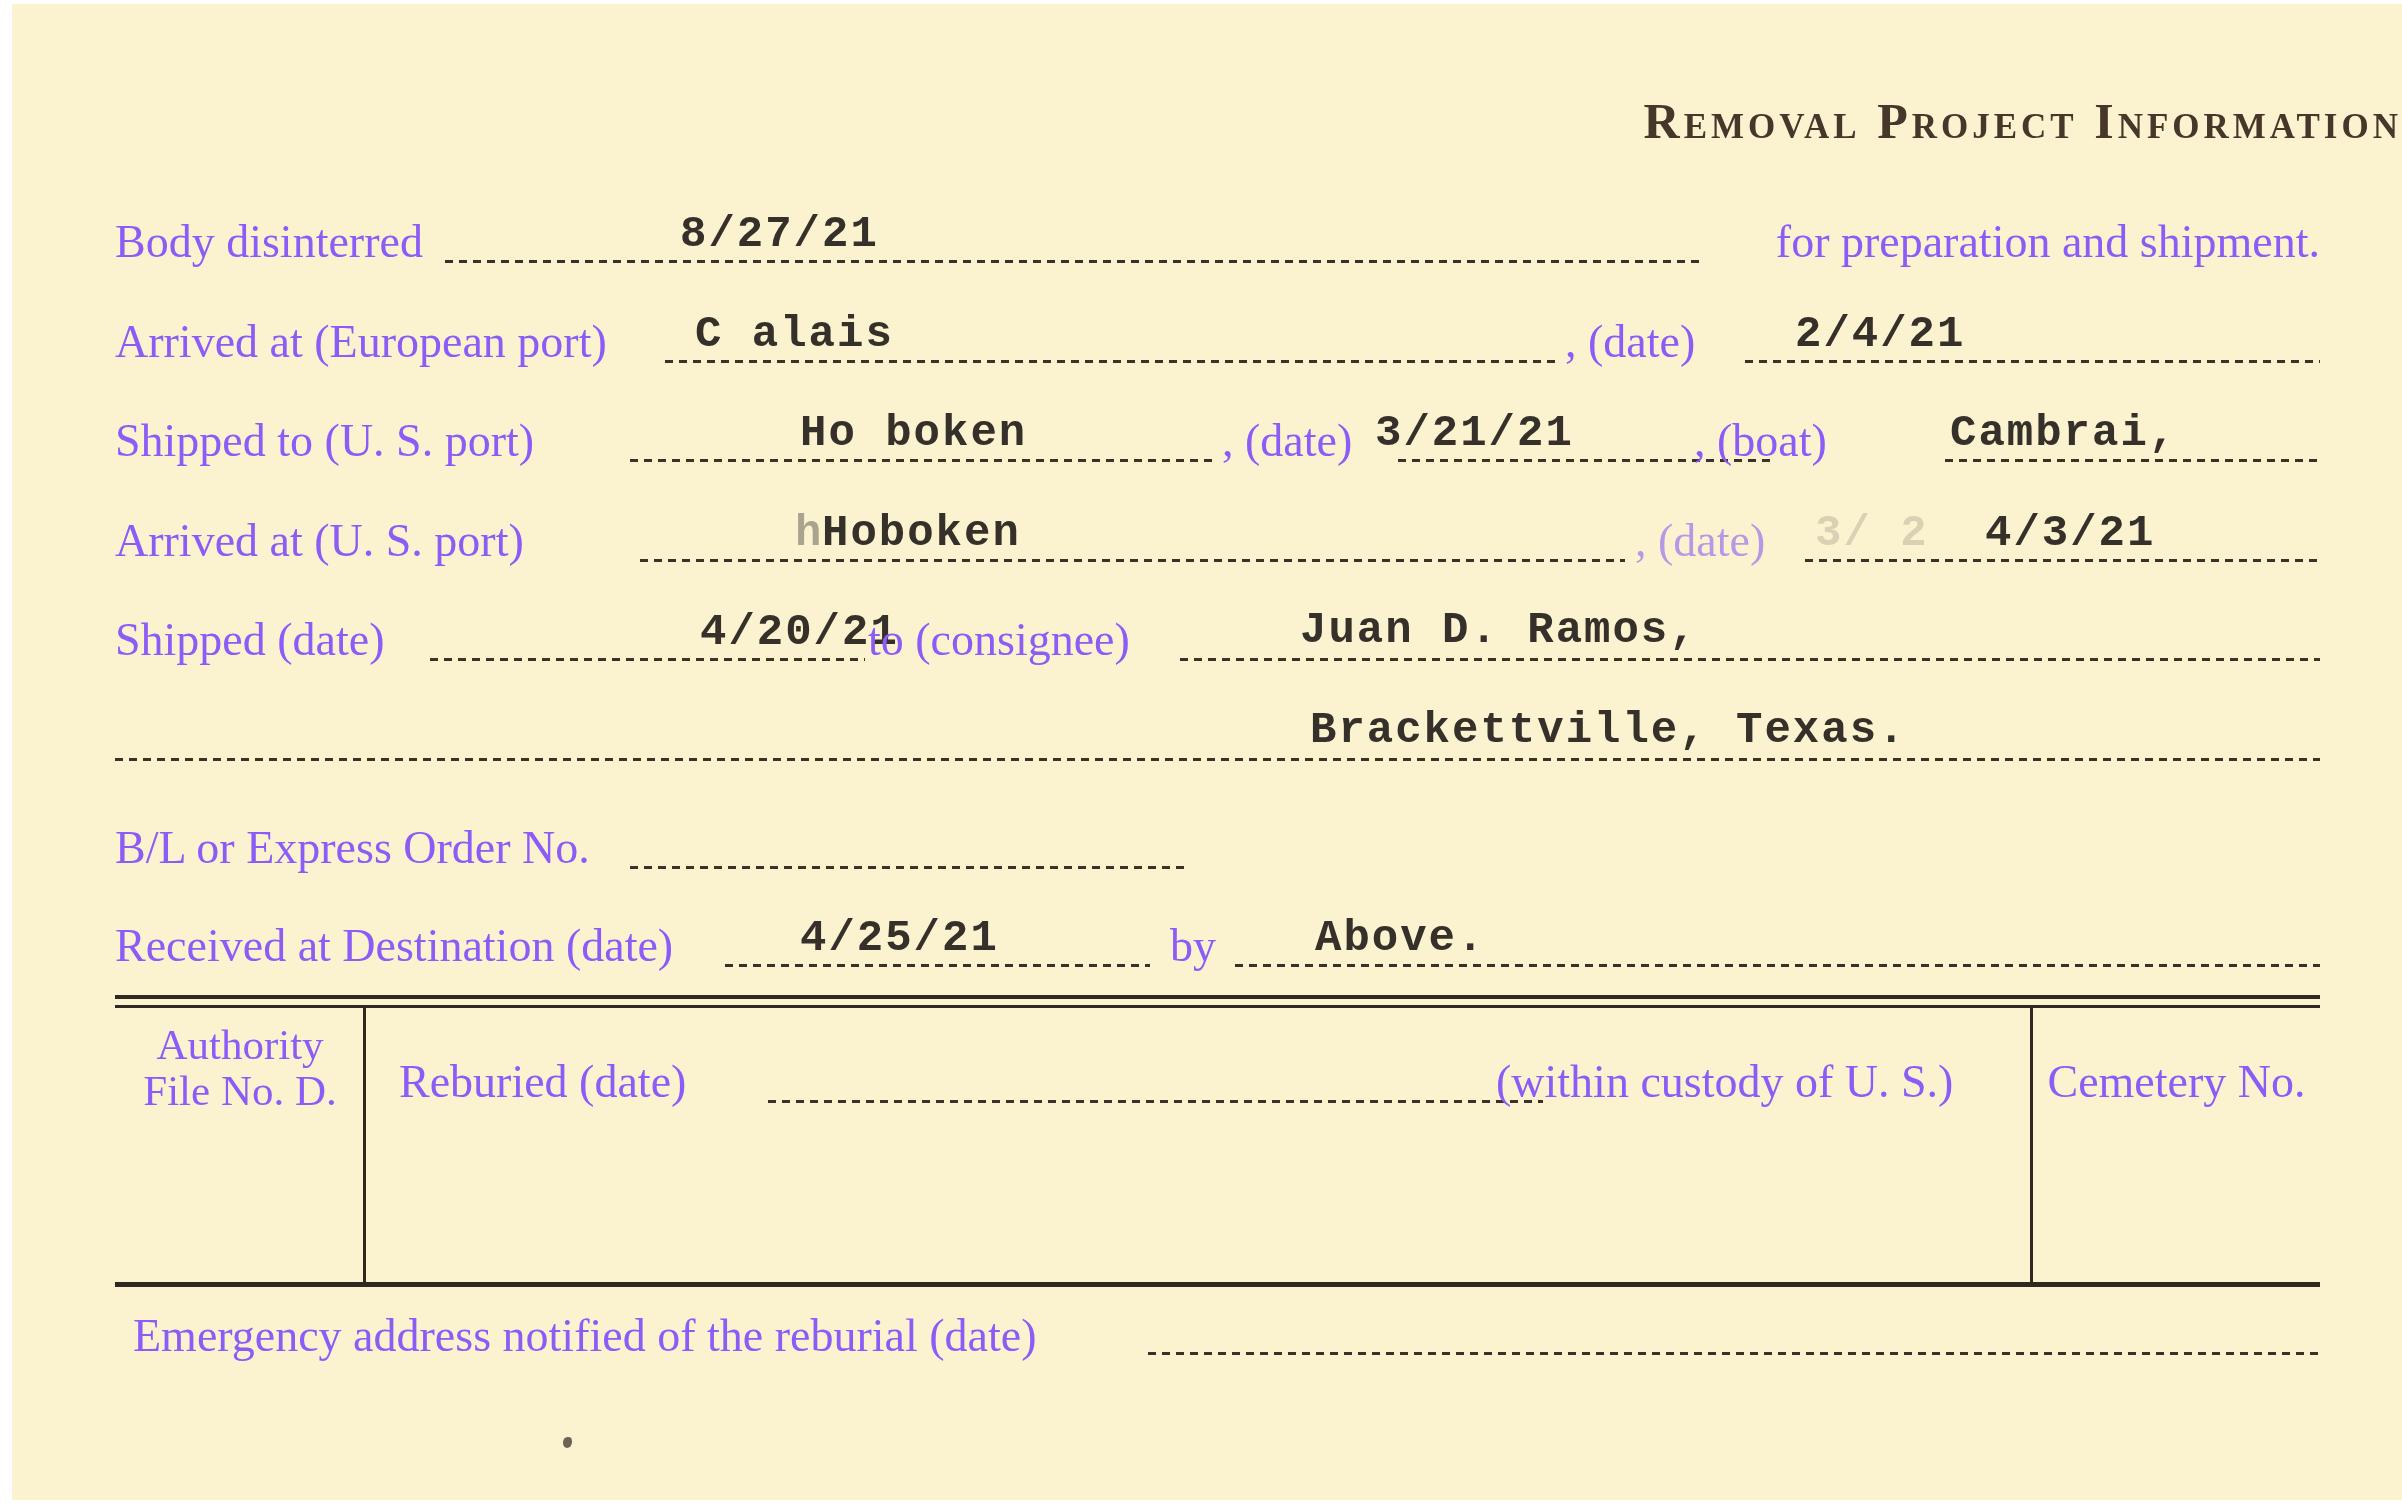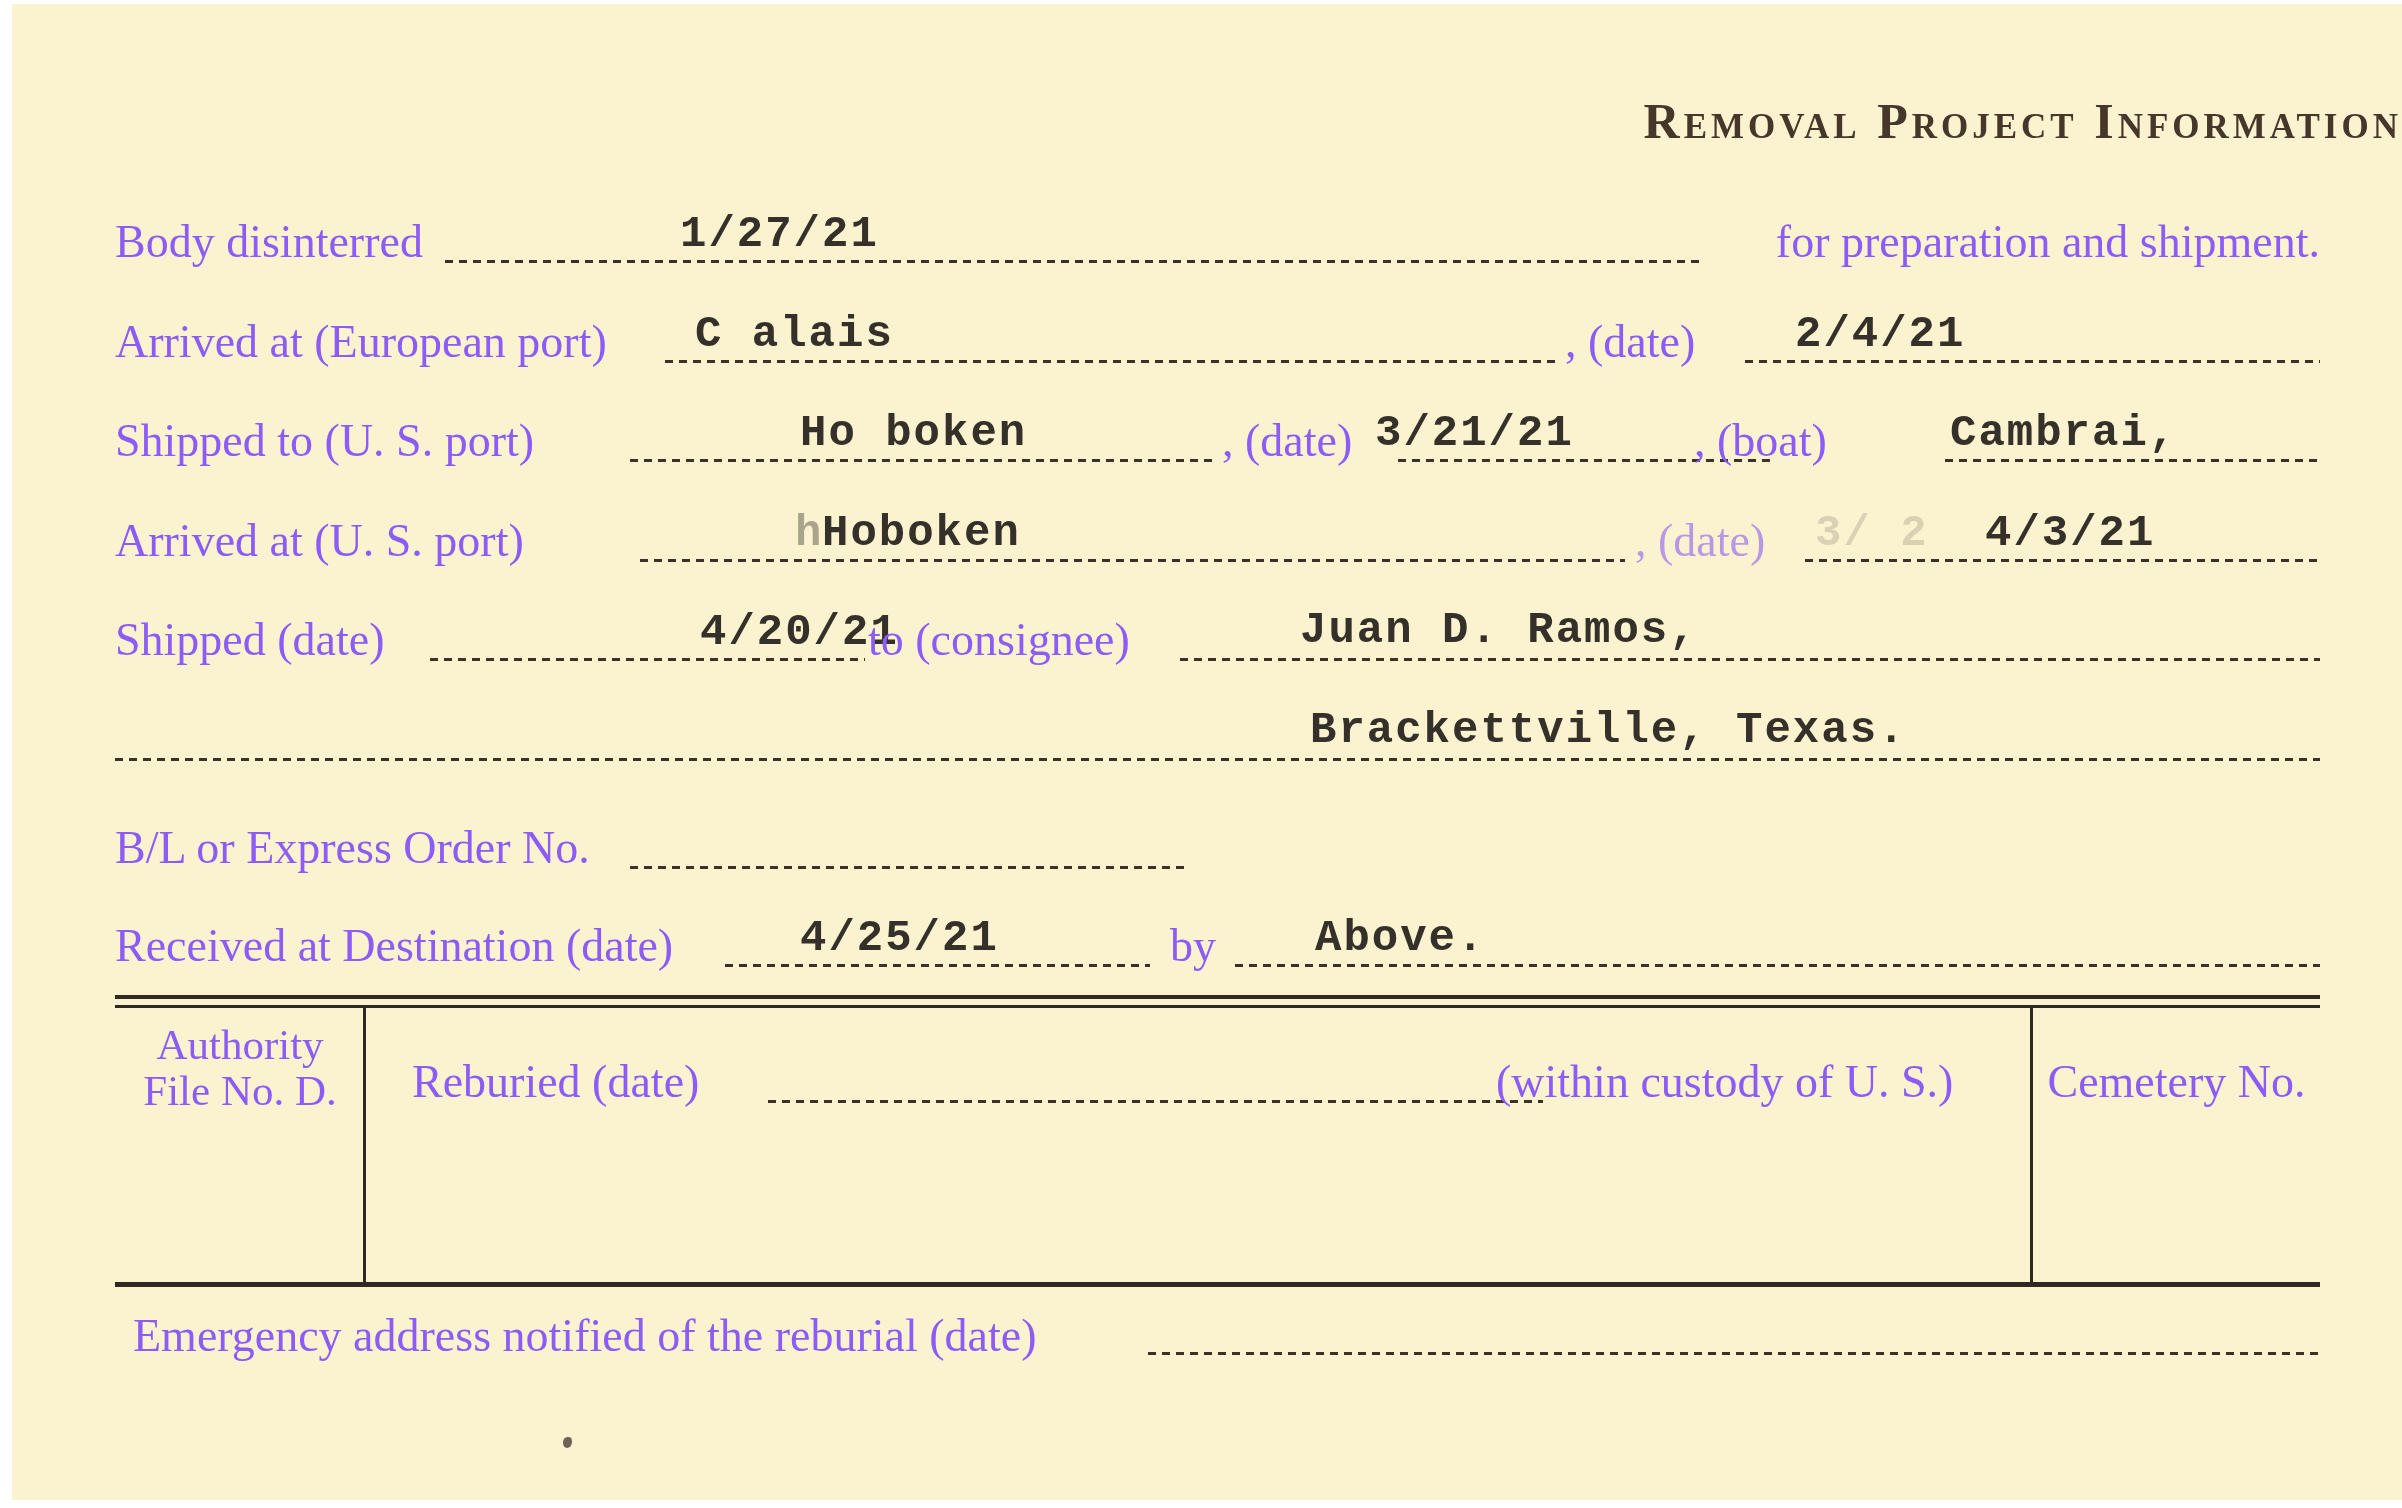--- a/index.html
+++ b/index.html
@@ -43,21 +43,21 @@
 </style>
 </head>
 <body>
 
 <div class="card"></div>
 
 <div class="title">Removal Project Information</div>
 
 <div class="plabel" style="left:115px;top:218px;">Body disinterred</div>
 <div class="dash" style="left:445px;top:260px;width:1260px;"></div>
-<div class="typed" style="left:680px;top:212px;">1/27/21</div>
+<div class="typed" style="left:680px;top:212px;">8/27/21</div>
 <div class="plabel" style="right:82px;top:218px;">for preparation and shipment.</div>
 
 <div class="plabel" style="left:115px;top:318px;">Arrived at (European port)</div>
 <div class="dash" style="left:665px;top:360px;width:895px;"></div>
 <div class="typed" style="left:695px;top:312px;">C alais</div>
 <div class="plabel" style="left:1565px;top:318px;">, (date)</div>
 <div class="dash" style="left:1745px;top:360px;width:575px;"></div>
 <div class="typed" style="left:1795px;top:312px;">2/4/21</div>
 
 <div class="plabel" style="left:115px;top:417px;">Shipped to (U. S. port)</div>
@@ -100,21 +100,21 @@
 <div class="typed" style="left:1315px;top:916px;">Above.</div>
 
 <div class="dbl" style="left:115px;top:995px;width:2205px;"></div>
 <div class="vline" style="left:363px;top:1008px;height:278px;"></div>
 <div class="vline" style="left:2030px;top:1008px;height:278px;"></div>
 <div class="hline" style="left:115px;top:1282px;width:2205px;"></div>
 
 <div class="plabel psm center" style="left:115px;top:1022px;width:250px;">Authority</div>
 <div class="plabel psm center" style="left:115px;top:1068px;width:250px;">File No. D.</div>
 
-<div class="plabel" style="left:412px;top:1058px;">Reburied (date)</div>
+<div class="plabel" style="left:399px;top:1058px;">Reburied (date)</div>
 <div class="dash" style="left:768px;top:1100px;width:775px;"></div>
 <div class="plabel" style="left:1496px;top:1058px;">(within custody of U. S.)</div>
 
 <div class="plabel center" style="left:2033px;top:1058px;width:287px;">Cemetery No.</div>
 
 <div class="plabel" style="left:133px;top:1312px;">Emergency address notified of the reburial  (date)</div>
 <div class="dash" style="left:1148px;top:1352px;width:1172px;"></div>
 
 <div class="speck" style="left:563px;top:1437px;"></div>
 

